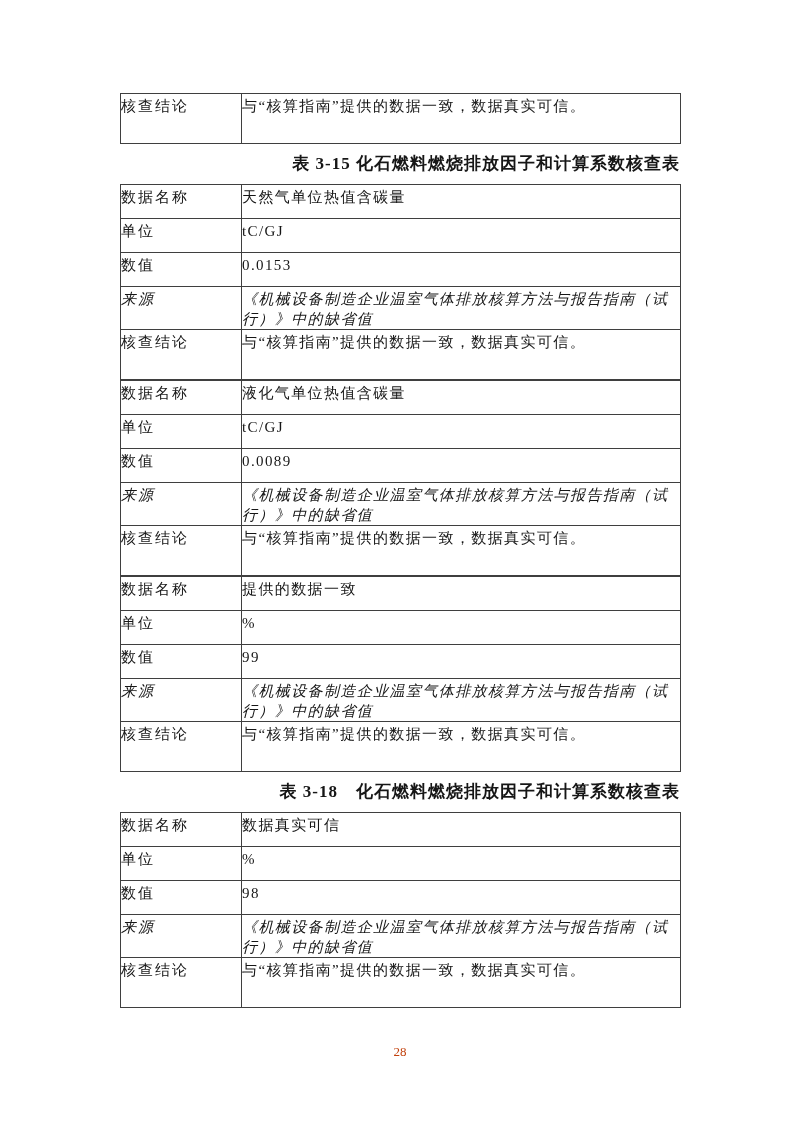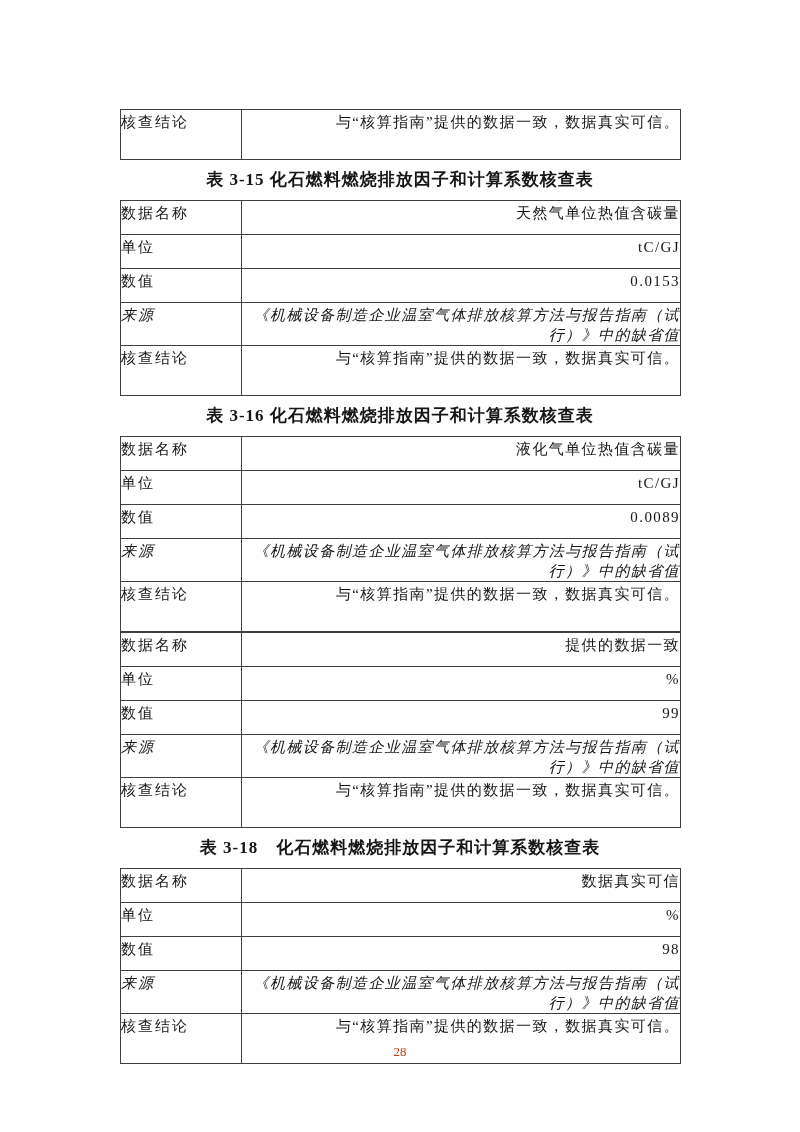--- a/index.html
+++ b/index.html
@@ -10,21 +10,21 @@
   body {
     width: 800px;
     height: 1132px;
     position: relative;
     font-family: "Liberation Serif", "DejaVu Serif", serif;
     color: #161616;
   }
   .content {
     position: absolute;
     left: 120px;
-    top: 16px;
+    top: 0;
     width: 560px;
   }
   table.vt {
     border-collapse: collapse;
     width: 560px;
     table-layout: fixed;
   }
   table.vt.partial {
     margin-top: 93px;
   }
@@ -38,29 +38,28 @@
     overflow: hidden;
   }
   td.c1 {
     padding-left: 36px;
     letter-spacing: 2px;
   }
   td.c2 {
     padding-left: 8px;
     padding-right: 2px;
     letter-spacing: 1.4px;
-    text-align: right;
   }
   tr.r-short td { height: 34px; }
   tr.r-source td { height: 41px; font-style: italic; }
   tr.r-concl td { height: 50px; }
   .tbl-title {
     margin: 7px 0;
     line-height: 26px;
-    text-align: center;
+    text-align: right;
     font-size: 17px;
     font-weight: bold;
     letter-spacing: 1px;
     white-space: pre;
   }
   .page-number {
     position: absolute;
     top: 1044px;
     left: 0;
     width: 800px;
@@ -110,21 +109,20 @@
       <td class="c1">来源</td>
       <td class="c2">《机械设备制造企业温室气体排放核算方法与报告指南（试行）》中的缺省值</td>
     </tr>
     <tr class="r-concl">
       <td class="c1">核查结论</td>
       <td class="c2">与“核算指南”提供的数据一致，数据真实可信。</td>
     </tr>
   </tbody>
     </table>
 
-  <div class="tbl-title">表 3-16 化石燃料燃烧排放因子和计算系数核查表</div>
   <table class="vt">
     <colgroup>
         <col style="width:121px">
         <col style="width:439px">
       </colgroup>
     <tbody>
         <tr class="r-short">
       <td class="c1">数据名称</td>
       <td class="c2">液化气单位热值含碳量</td>
     </tr>

